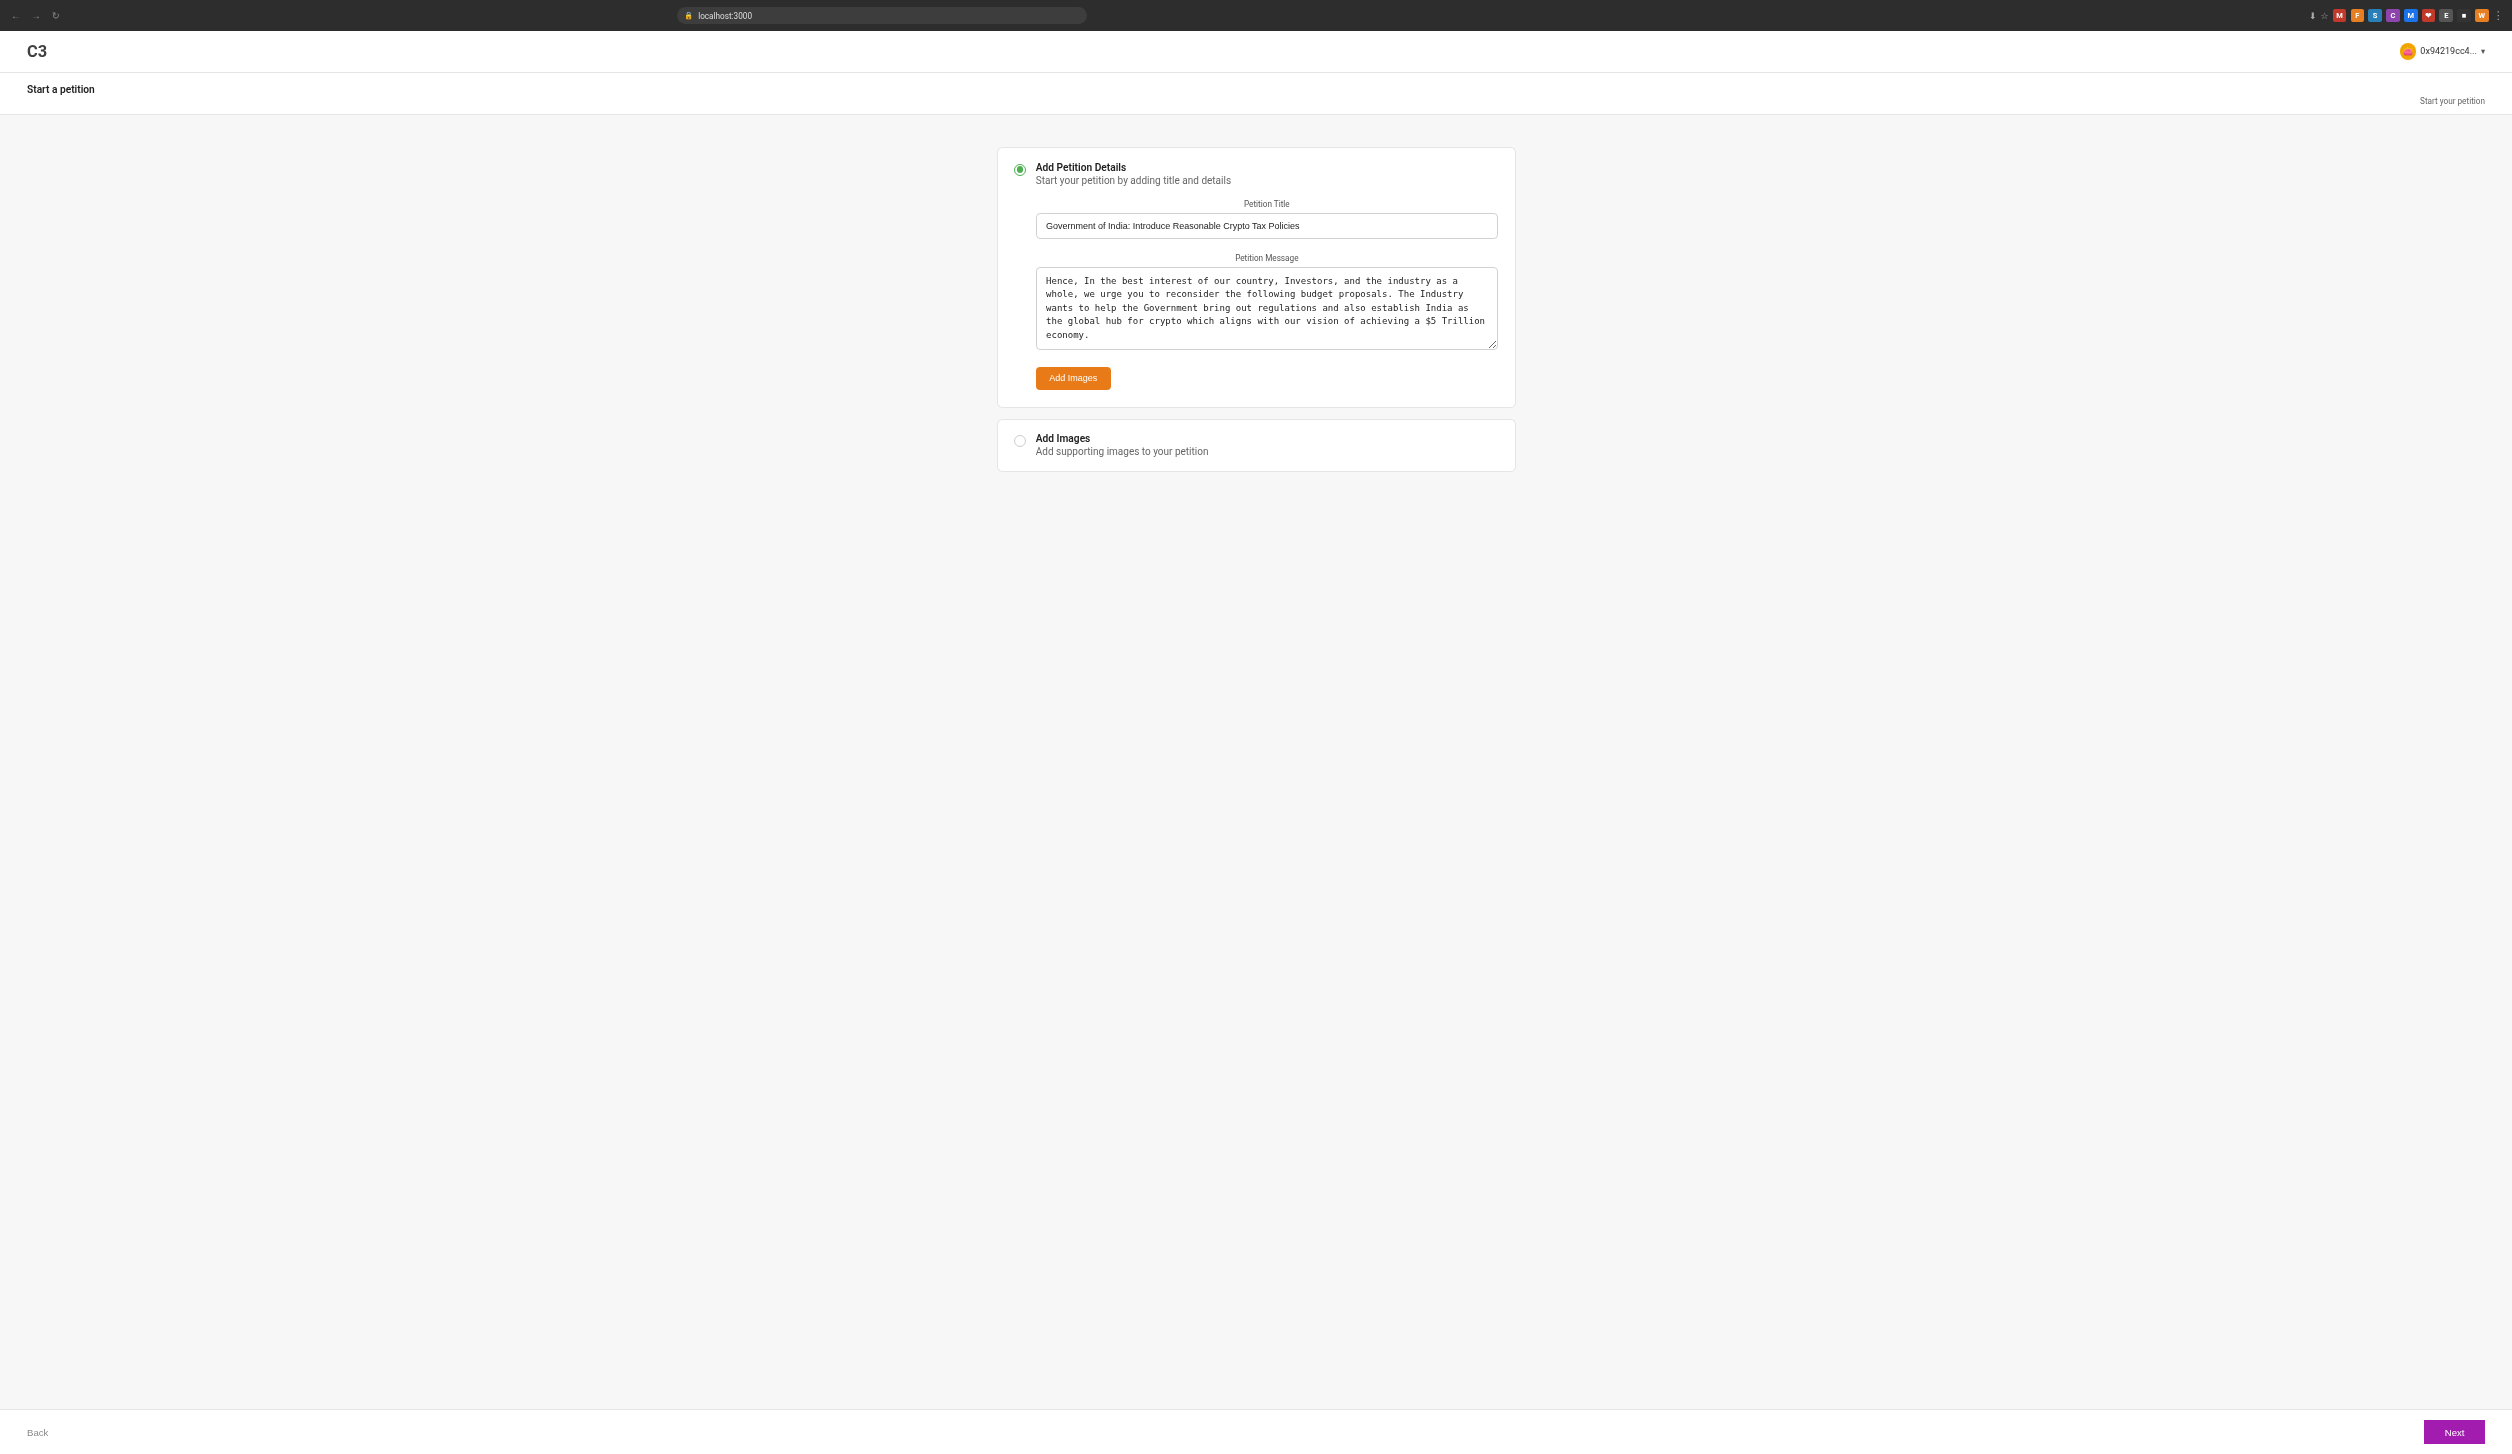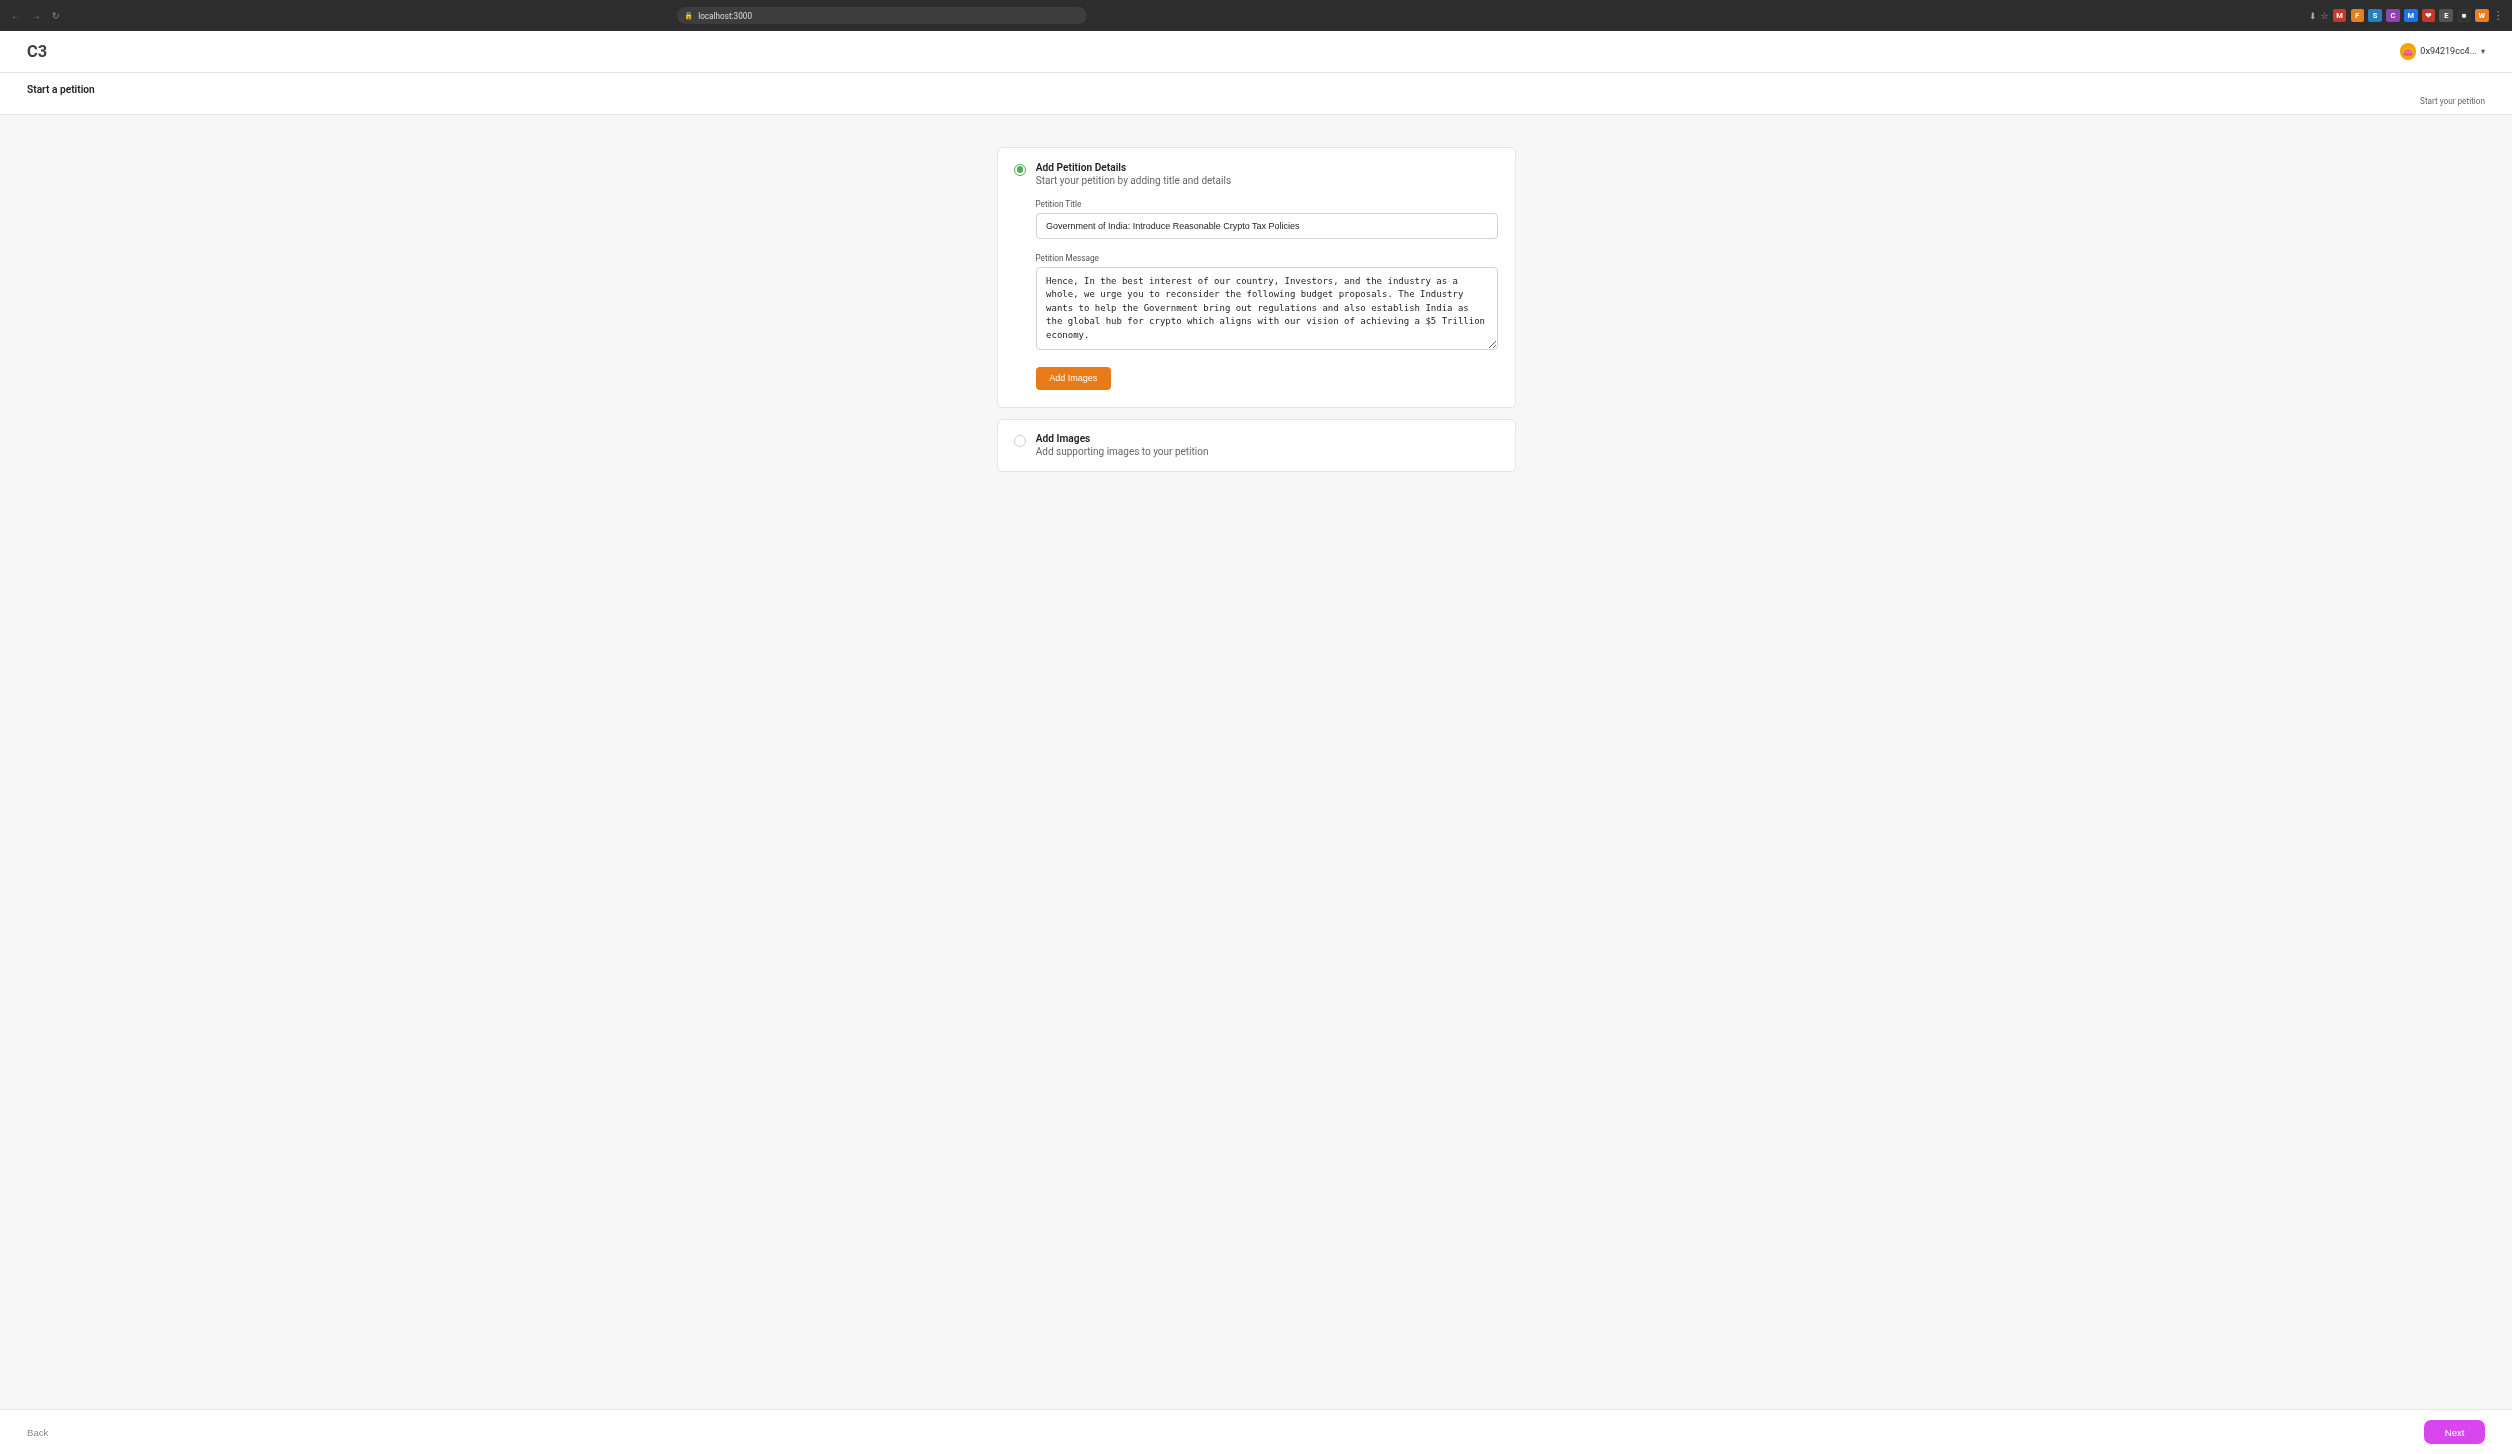--- a/index.html
+++ b/index.html
@@ -187,20 +187,21 @@
       padding: 0 16.4px 16.4px 38px;
     }
     .field-group {
       margin-bottom: 13.7px;
     }
     .field-label {
       font-size: 8.2px;
       color: #555;
       margin-bottom: 4.1px;
       display: block;
+      text-align: center;
     }
     .field-input {
       width: 100%;
       border: 0.7px solid #d0d0d0;
       border-radius: 4.1px;
       padding: 6.8px 9.6px;
       font-size: 9px;
       color: #222;
       outline: none;
       background: #fff;
@@ -240,24 +241,24 @@
       background: #fff;
     }
     .back-btn {
       background: none;
       border: none;
       color: #888;
       font-size: 9.6px;
       cursor: pointer;
     }
     .next-btn {
-      background: #d946ef;
+      background: #a21caf;
       color: #fff;
       border: none;
-      border-radius: 7px;
+      border-radius: 0;
       padding: 6.8px 20.5px;
       font-size: 9.6px;
       font-weight: 500;
       cursor: pointer;
     }
   </style>
 </head>
 <body>
 
 <div class="browser-chrome">

